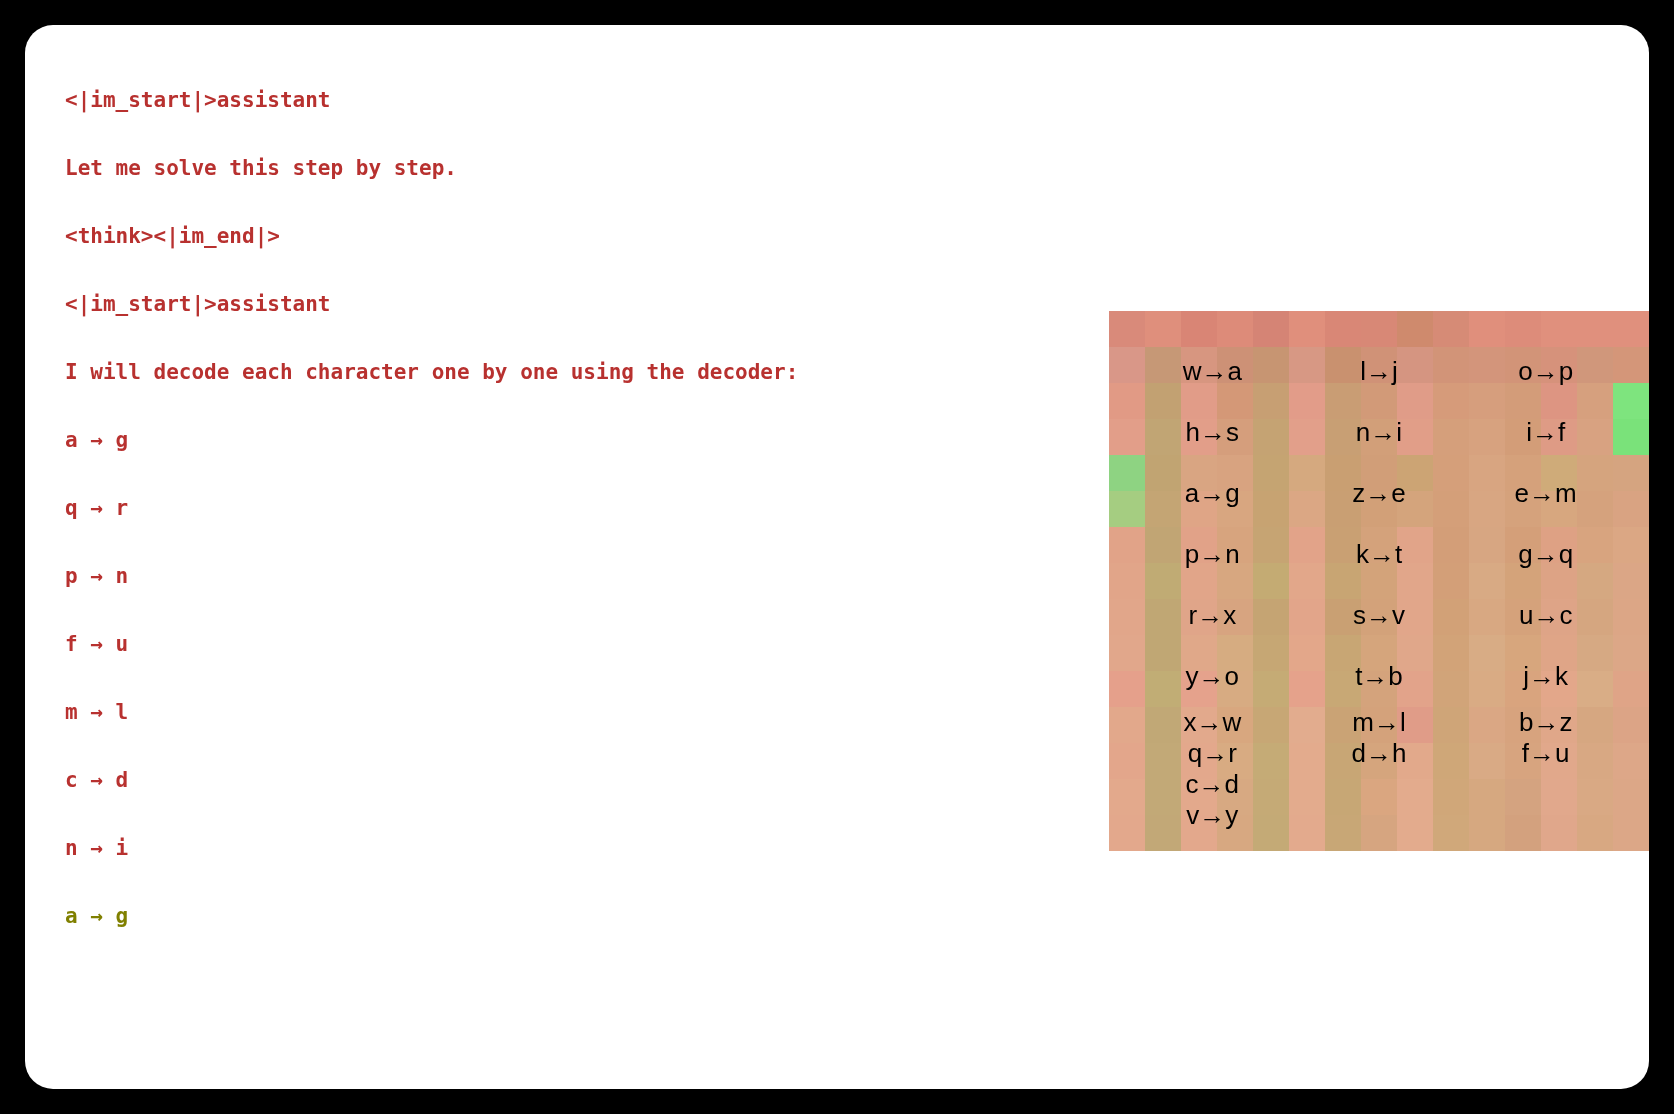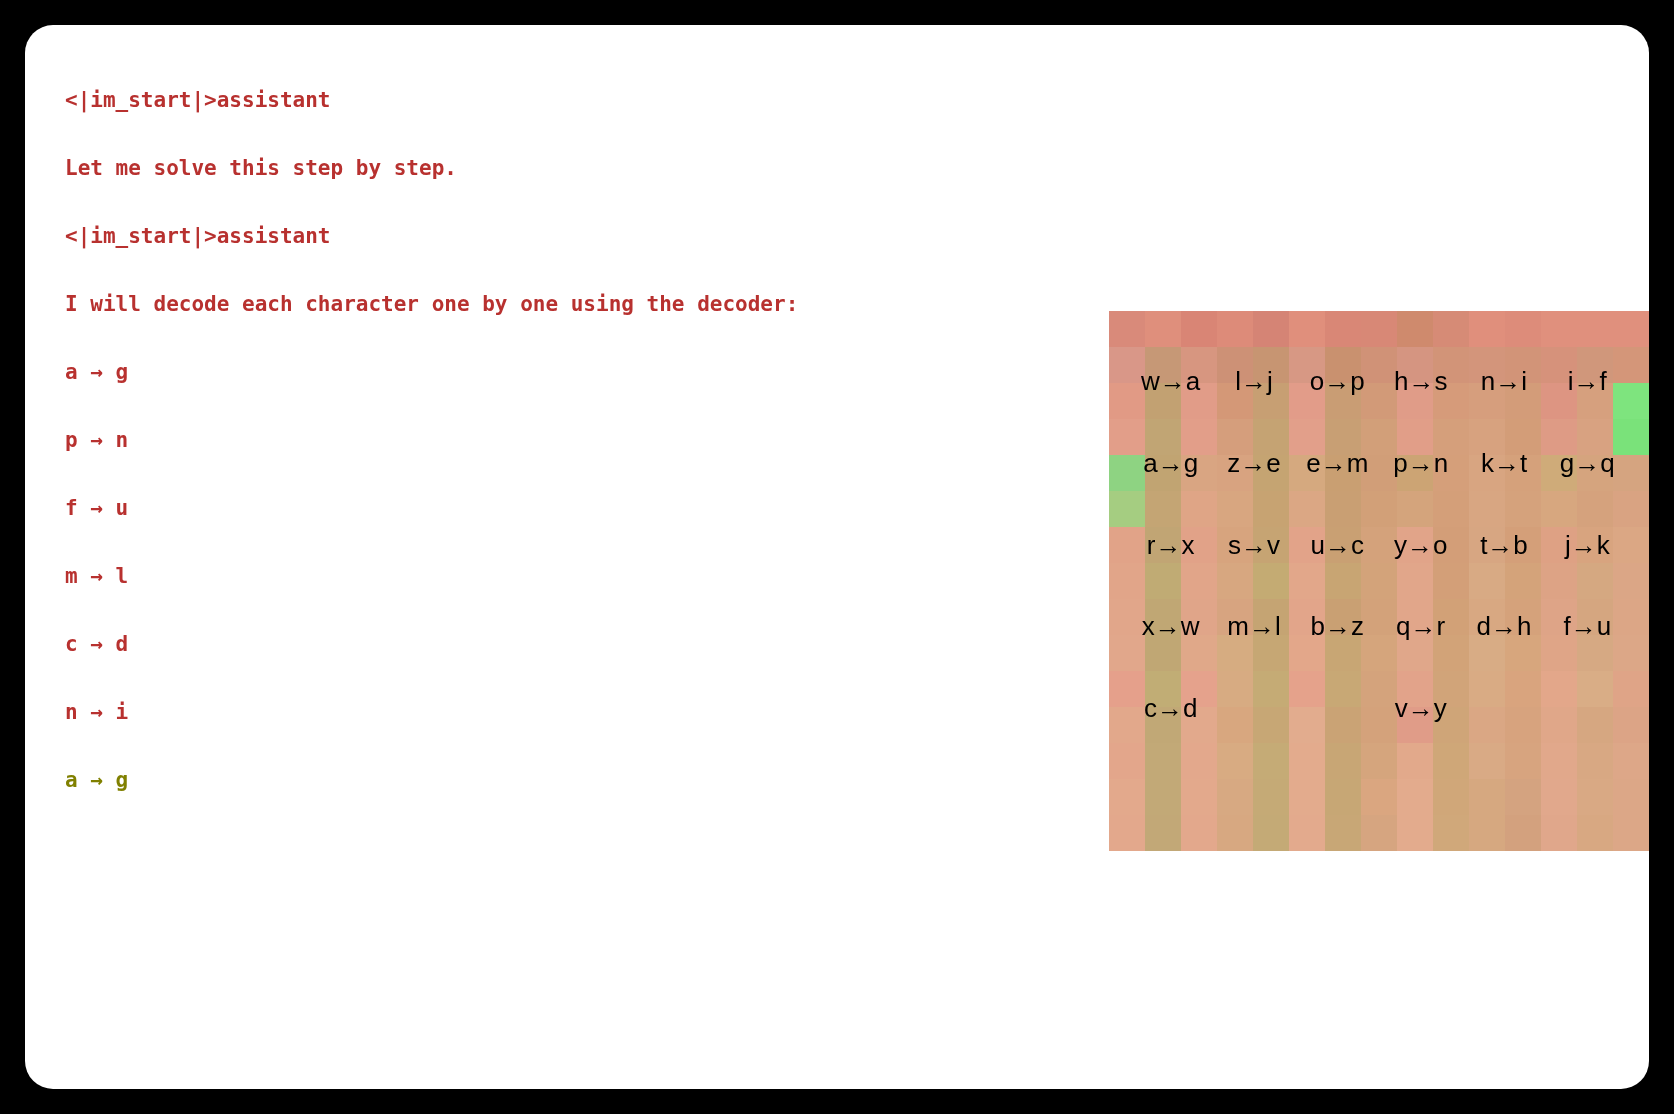--- a/index.html
+++ b/index.html
@@ -43,44 +43,46 @@
     grid-template-rows: repeat(15, 1fr);
   }
   .heatmap-bg div {
     background: #d98a7a;
   }
   .decoder-grid {
     position: absolute;
     inset: 0;
     padding: 30px 20px 20px 20px;
     display: grid;
-    grid-template-columns: repeat(6, 1fr);
+    grid-template-columns: repeat(3, 1fr);
     grid-template-rows: repeat(6, 1fr);
     gap: 0;
     align-items: center;
     justify-items: center;
   }
   .decoder-cell {
     font-family: -apple-system, BlinkMacSystemFont, 'Segoe UI', sans-serif;
     font-size: 26px;
     font-weight: 400;
     color: #000;
     text-align: center;
   }
 </style>
 </head>
 <body>
 
 <div class="window">
   <div class="content">
 <span class="line">&lt;|im_start|&gt;assistant</span>
 <span class="line">Let me solve this step by step.</span>
+<span class="line">&lt;think&gt;&lt;|im_end|&gt;</span>
 <span class="line">&lt;|im_start|&gt;assistant</span>
 <span class="line">I will decode each character one by one using the decoder:</span>
 <span class="line">a → g</span>
+<span class="line">q → r</span>
 <span class="line">p → n</span>
 <span class="line">f → u</span>
 <span class="line">m → l</span>
 <span class="line">c → d</span>
 <span class="line">n → i</span>
 <span class="line olive">a → g</span>
 
 
 
 

